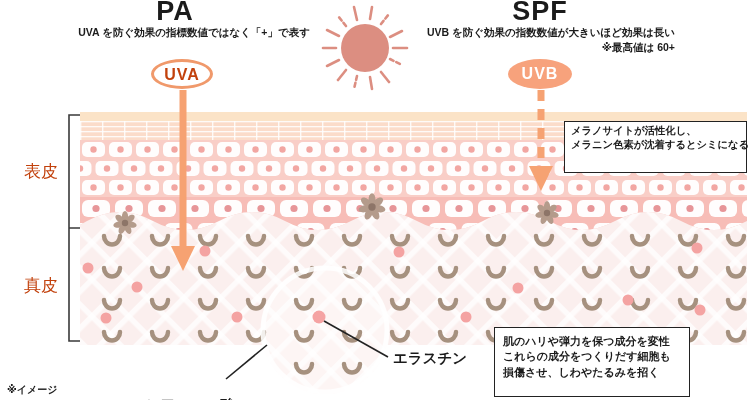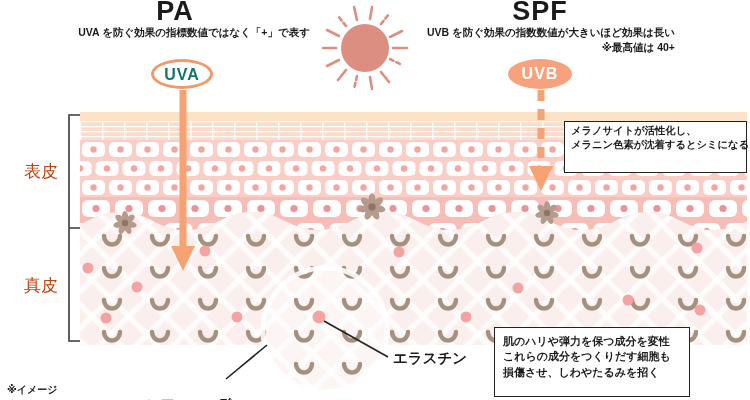--- a/index.html
+++ b/index.html
@@ -6,21 +6,21 @@
   #stage{
     position:relative;width:750px;height:400px;overflow:hidden;background:#fff;
     font-family:"Liberation Sans","DejaVu Sans",sans-serif;
     -webkit-font-smoothing:antialiased;
   }
   #stage svg{position:absolute;left:0;top:0;}
   .abs{position:absolute;}
   .ttl{font-size:27px;font-weight:bold;color:#1b1b1b;text-align:center;letter-spacing:1px;}
   .desc{font-size:10.5px;font-weight:bold;color:#1b1b1b;text-align:right;line-height:15px;white-space:nowrap;}
   .pill{box-sizing:border-box;border-radius:50%;text-align:center;font-weight:bold;font-size:16px;letter-spacing:1px;}
-  .pill-uva{left:151px;top:59px;width:62px;height:30px;background:#fff;border:3px solid #F0996B;color:#0f766e;line-height:25px;}
+  .pill-uva{left:151px;top:59px;width:62px;height:30px;background:#fff;border:3px solid #F0996B;color:#c2410c;line-height:25px;}
   .pill-uvb{left:508px;top:59px;width:64px;height:30px;background:#F7A27C;border:none;color:#fff;line-height:30px;}
   .layer-lbl{font-size:17px;font-weight:normal;color:#c2410c;}
   .callout{box-sizing:border-box;background:#fff;border:1.6px solid #222;font-weight:bold;color:#1b1b1b;}
   .callout div{white-space:nowrap;}
   .box-melanin{left:564px;top:121px;width:183px;height:52px;padding:2px 6px;font-size:10.3px;line-height:14.2px;font-family:Liberation Mono, monospace;}
   .box-wrinkle{left:494px;top:327px;width:196px;height:70px;padding:6px 8px;font-size:11px;line-height:15.3px;}
   .small-lbl{font-size:14.5px;font-weight:bold;color:#1b1b1b;white-space:nowrap;}
   .note{font-size:10px;font-weight:bold;color:#1b1b1b;}
 </style>
 </head>
@@ -162,21 +162,21 @@
     <line x1="267" y1="345" x2="226" y2="379" stroke="#222" stroke-width="1.6"></line>
     <line x1="324" y1="321" x2="388" y2="357" stroke="#222" stroke-width="1.6"></line>
   </svg>
 
   <div class="abs ttl" style="left:110px;top:-4px;width:130px;">PA</div>
   <div class="abs desc" style="left:40px;top:25px;width:270px;">UVA を防ぐ効果の指標数値ではなく「+」で表す</div>
   <div class="abs pill pill-uva">UVA</div>
 
   <div class="abs ttl" style="left:475px;top:-4px;width:130px;">SPF</div>
   <div class="abs desc" style="left:405px;top:25px;width:270px;">UVB を防ぐ効果の指数数値が大きいほど効果は長い</div>
-  <div class="abs desc" style="left:405px;top:40px;width:270px;">※最高値は 40+</div>
+  <div class="abs desc" style="left:405px;top:40px;width:270px;">※最高値は 60+</div>
   <div class="abs pill pill-uvb">UVB</div>
 
   <div class="abs layer-lbl" style="left:24px;top:160px;">表皮</div>
   <div class="abs layer-lbl" style="left:24px;top:274px;">真皮</div>
 
   <div class="abs callout box-melanin">
     <div>メラノサイトが活性化し、</div>
     <div>メラニン色素が沈着するとシミになる</div>
   </div>
 

